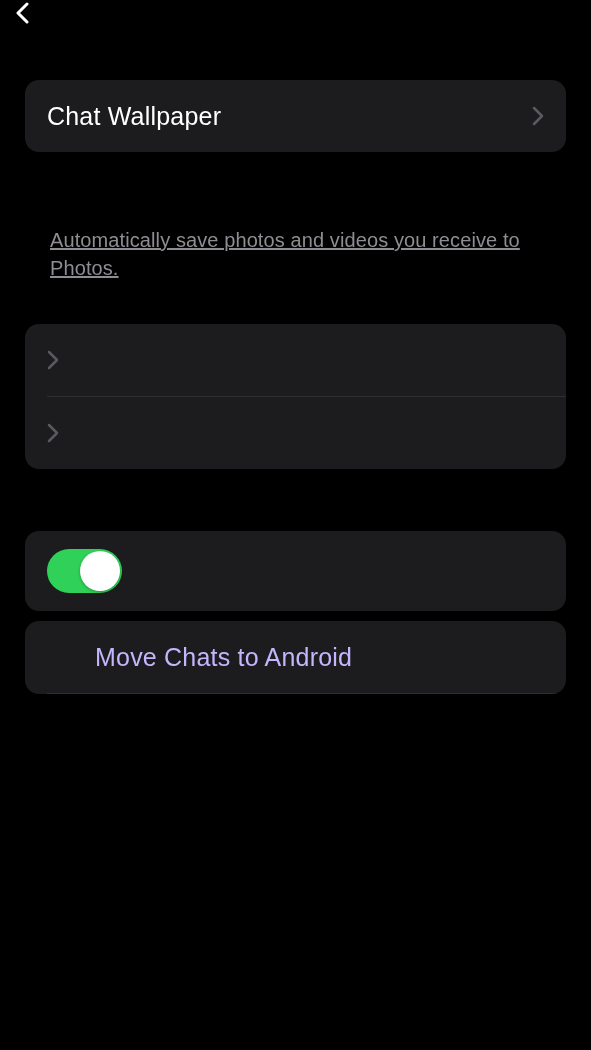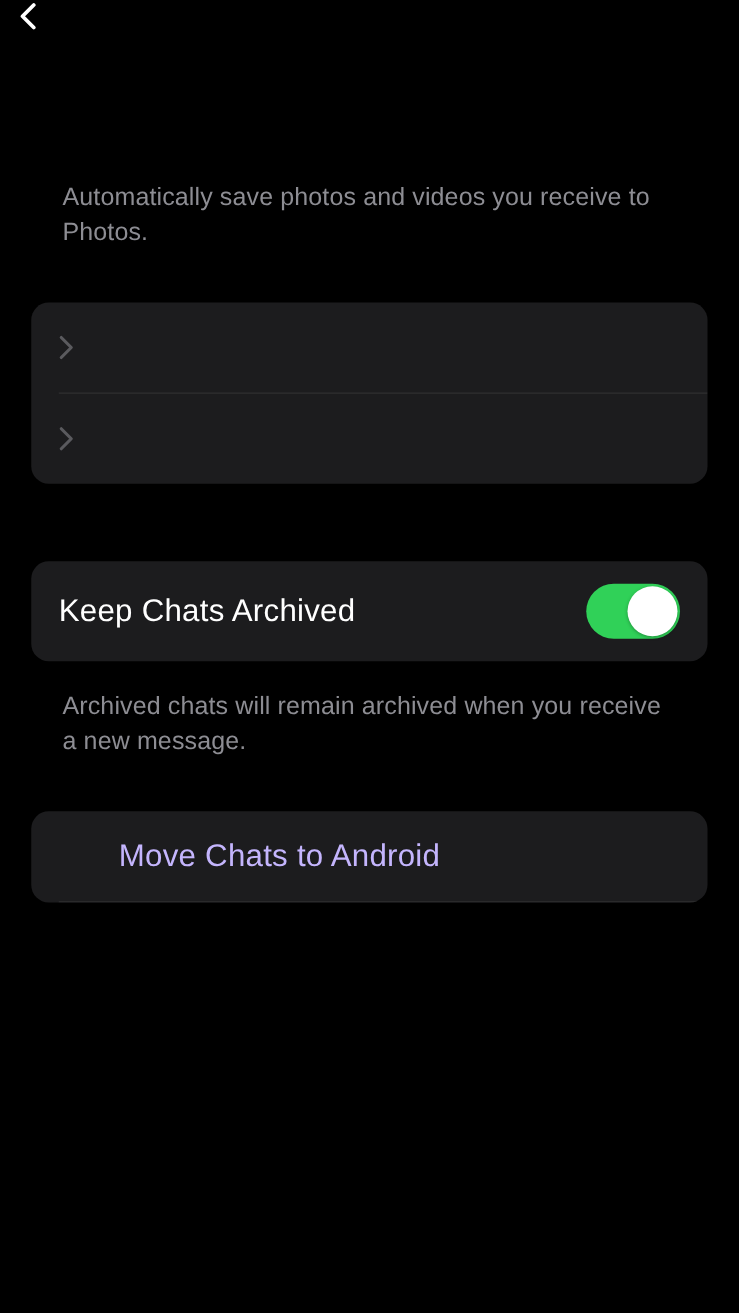--- a/index.html
+++ b/index.html
@@ -88,20 +88,21 @@
     .toggle.on .toggle-knob {
       right: 2px;
     }
     .footer-text {
       color: #8d8d93;
       font-size: 20px;
       line-height: 1.4;
       padding: 12px 25px 0 25px;
       margin-bottom: 42px;
       letter-spacing: 0.1px;
+      text-decoration: underline;
     }
     .spacer-lg {
       height: 52px;
     }
     .spacer-xl {
       height: 74px;
     }
   </style>
 </head>
 <body>
@@ -109,20 +110,28 @@
 <div class="header">
   <div class="back-btn">
     <svg width="14" height="22" viewBox="0 0 14 22" fill="none">
       <path d="M12 2 L3 11 L12 20" stroke="#ffffff" stroke-width="3" stroke-linecap="round" stroke-linejoin="round"></path>
     </svg>
   </div>
 </div>
 
 <div class="content">
 
+  <div class="group">
+    <div class="row">
+      <span class="row-label">Chat Wallpaper</span>
+      <svg class="chevron" width="12" height="20" viewBox="0 0 12 20" fill="none">
+        <path d="M2 2 L10 10 L2 18" stroke="#5a5a5e" stroke-width="2.5" stroke-linecap="round" stroke-linejoin="round"></path>
+      </svg>
+    </div>
+  </div>
 
   <div class="spacer-lg"></div>
 
   <div class="footer-text">Automatically save photos and videos you receive to Photos.</div>
 
   <div class="group">
     <div class="row">
       <svg class="chevron" width="12" height="20" viewBox="0 0 12 20" fill="none">
         <path d="M2 2 L10 10 L2 18" stroke="#5a5a5e" stroke-width="2.5" stroke-linecap="round" stroke-linejoin="round"></path>
       </svg>
@@ -132,27 +141,25 @@
       <svg class="chevron" width="12" height="20" viewBox="0 0 12 20" fill="none">
         <path d="M2 2 L10 10 L2 18" stroke="#5a5a5e" stroke-width="2.5" stroke-linecap="round" stroke-linejoin="round"></path>
       </svg>
     </div>
   </div>
 
   <div class="spacer-lg"></div>
 
   <div class="group">
     <div class="row">
-      <span class="row-label">Keep Chats Archived</span>
       <div class="toggle on">
         <div class="toggle-knob"></div>
       </div>
     </div>
   </div>
-  <div class="footer-text">Archived chats will remain archived when you receive a new message.</div>
 
   <div class="group">
     <div class="row">
       <span class="row-label green">Move Chats to Android</span>
     </div>
     <div class="row-divider"></div>
   </div>
 
   <div class="spacer-xl"></div>
 

